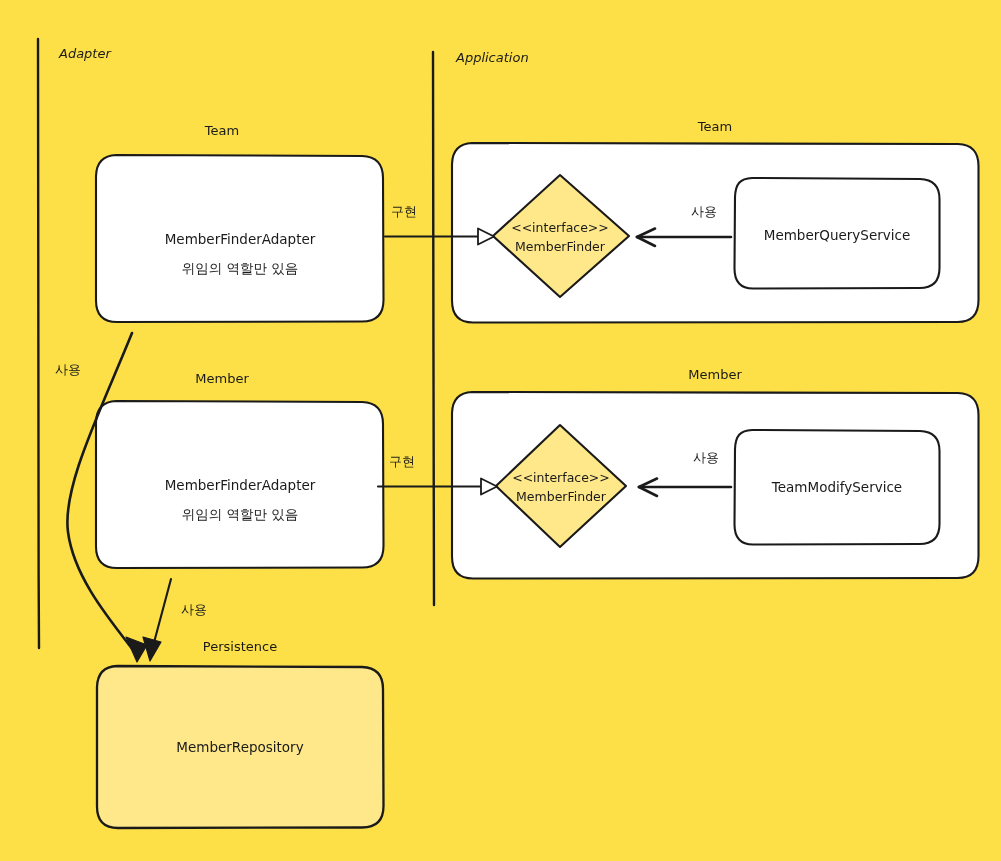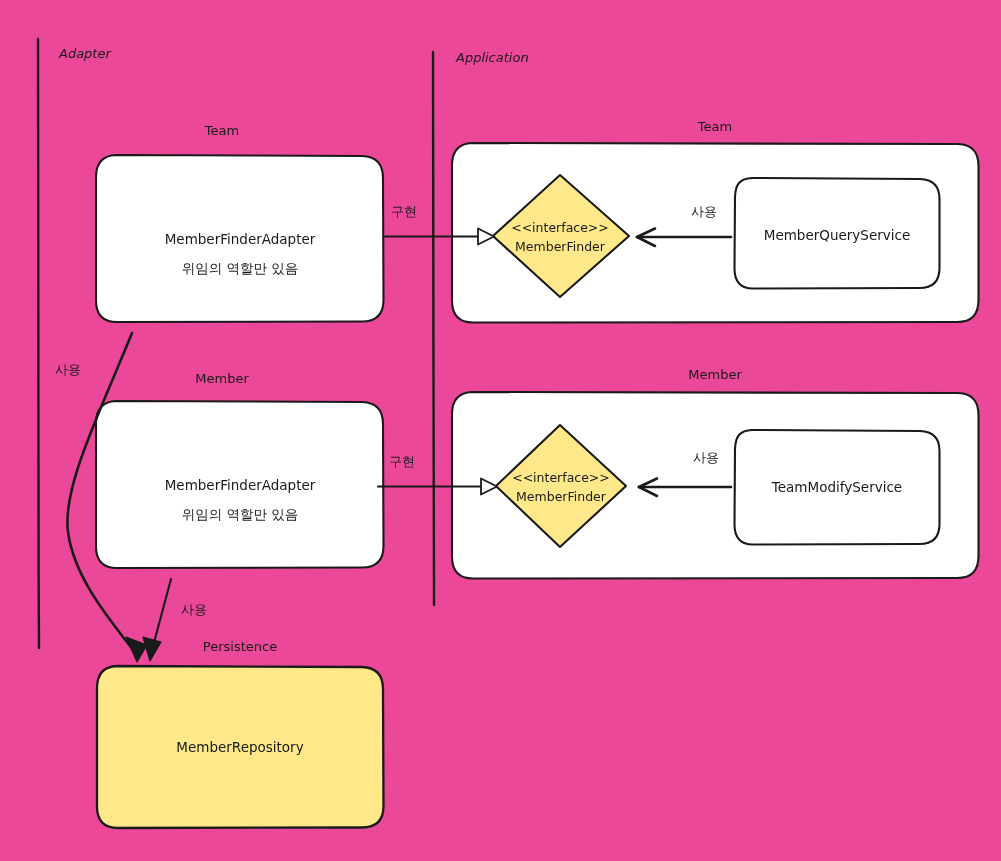--- a/index.html
+++ b/index.html
@@ -5,21 +5,21 @@
 <style>
   html, body {
     margin: 0;
     padding: 0;
     background: #ffffff;
   }
   #canvas {
     position: relative;
     width: 1001px;
     height: 861px;
-    background: #ec4899;
+    background: #fde047;
     overflow: hidden;
     font-family: "DejaVu Sans", sans-serif;
   }
   svg#diagram {
     position: absolute;
     top: 0;
     left: 0;
     width: 1001px;
     height: 861px;
   }

